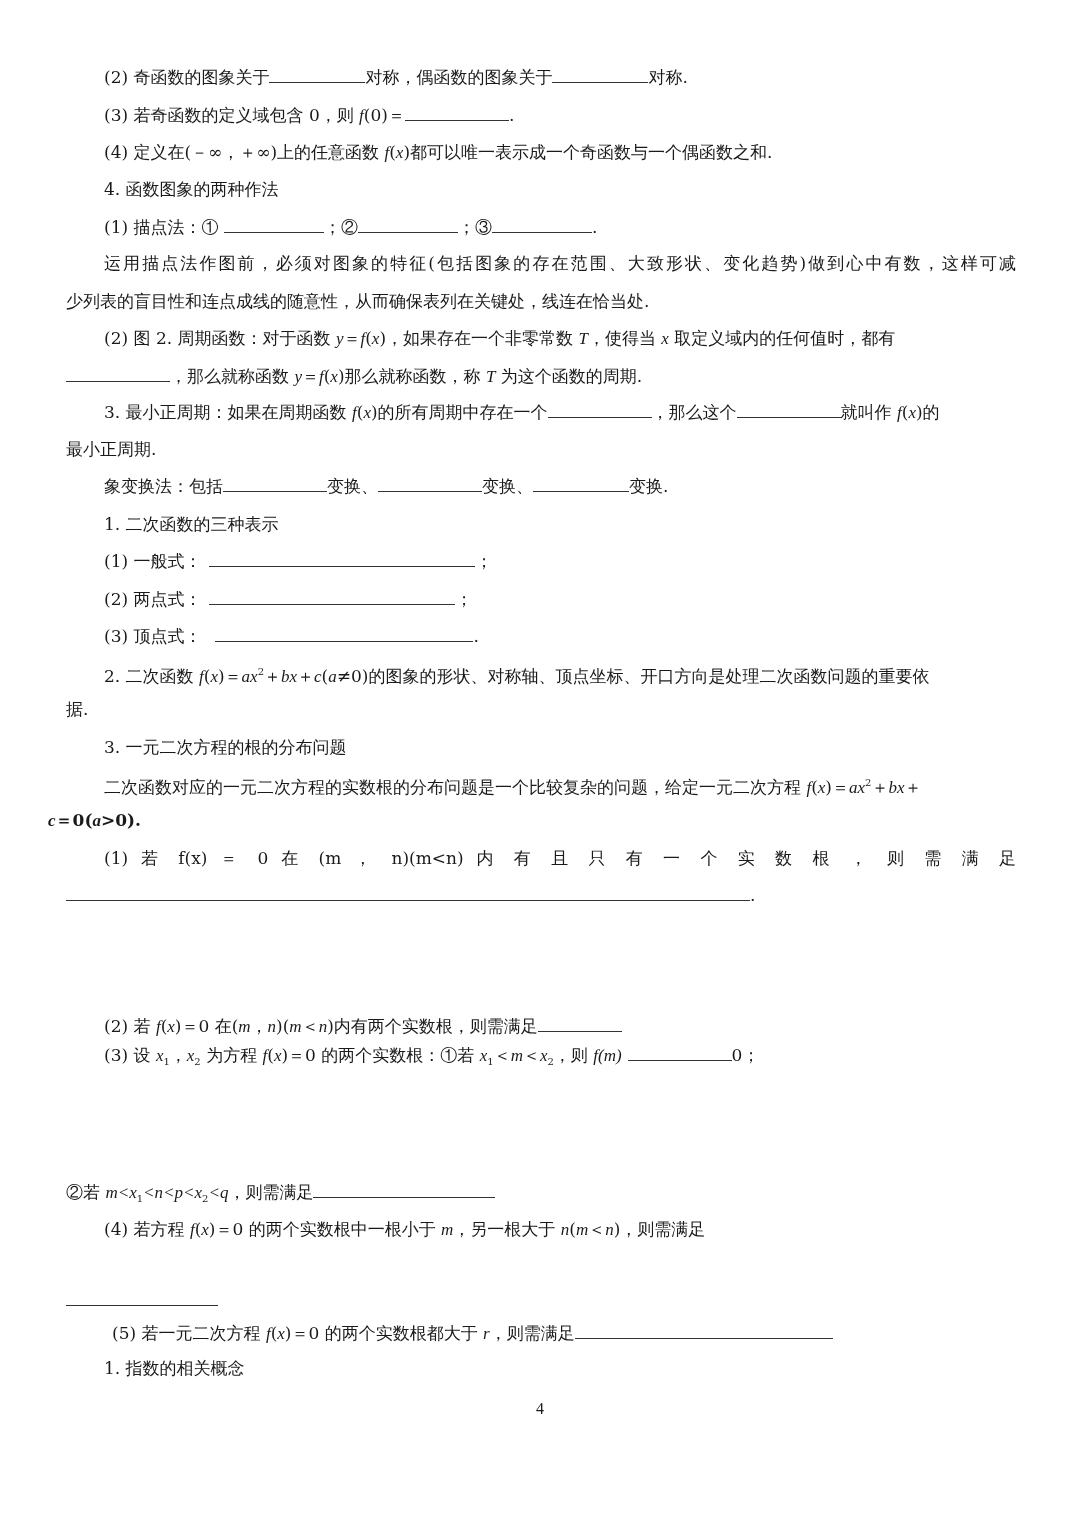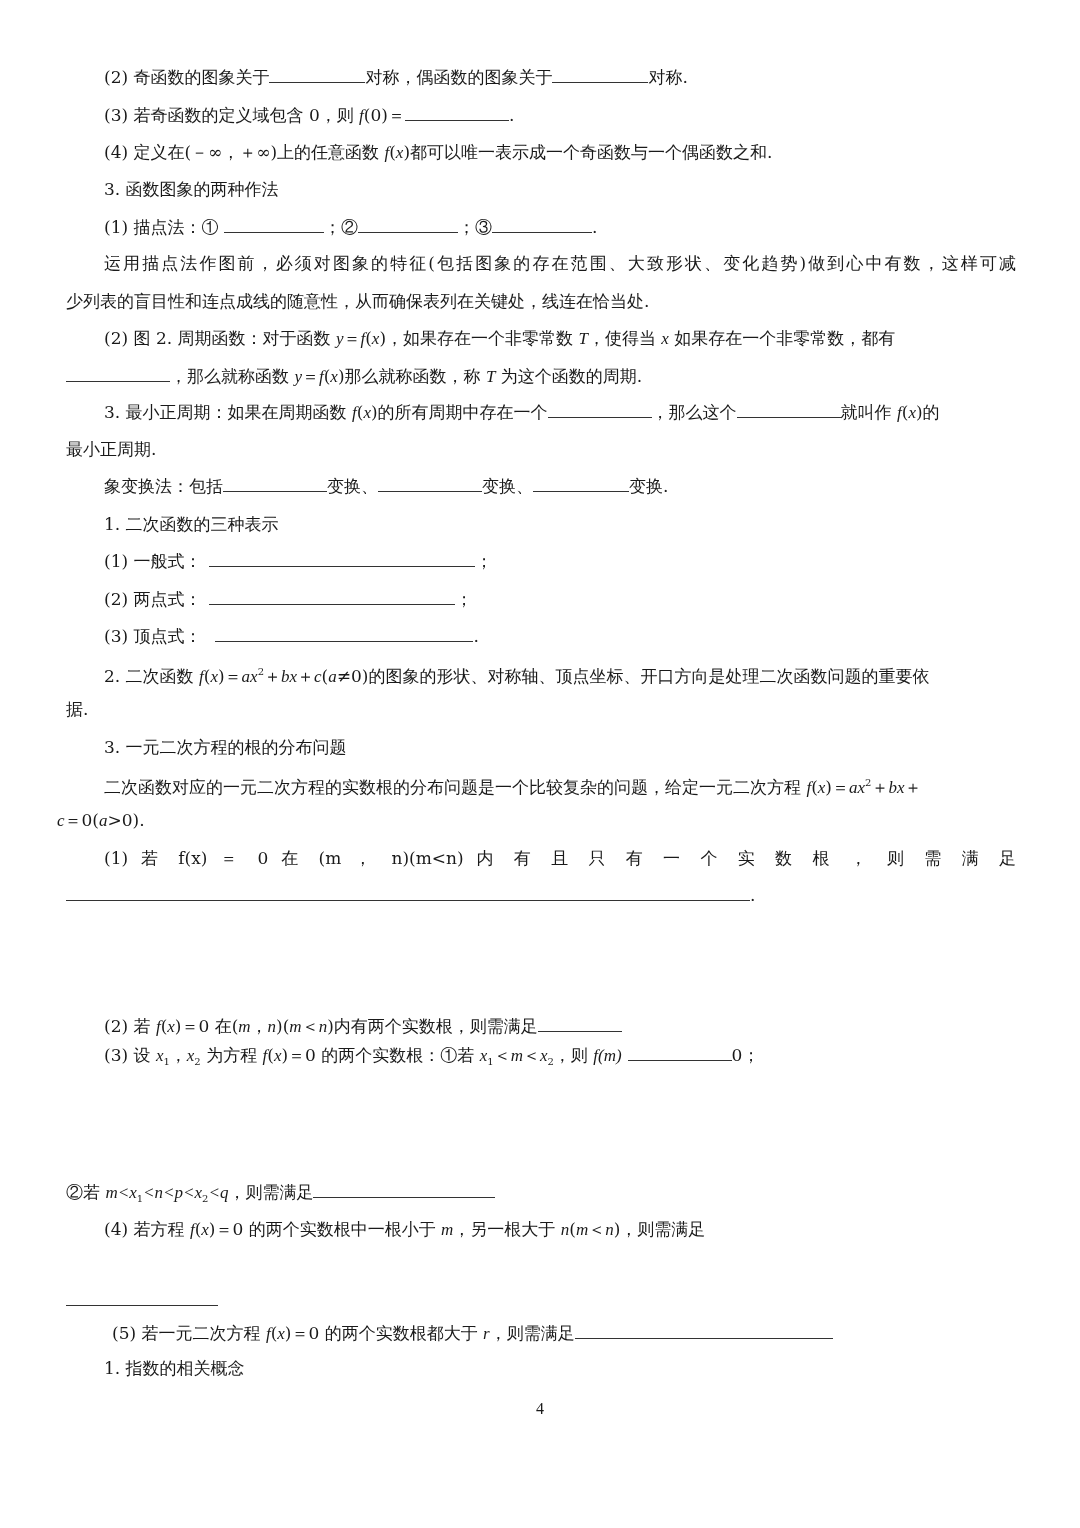--- a/index.html
+++ b/index.html
@@ -20,33 +20,33 @@
 </div>
 
 <div class="line" style="top:104px;left:104px;">
   <span>(3)  若奇函数的定义域包含 0，则 </span><span class="i">f</span><span>(0)＝</span><span class="blank" style="width:104px"></span><span>.</span>
 </div>
 
 <div class="line" style="top:141px;left:104px;">
   <span>(4)  定义在(－∞，＋∞)上的任意函数 </span><span class="i">f</span><span>(</span><span class="i">x</span><span>)</span><span>都可以唯一表示成一个奇函数与一个偶函数之和.</span>
 </div>
 
-<div class="line" style="top:178px;left:104px;">3.  函数图象的两种作法</div>
+<div class="line" style="top:178px;left:104px;">4.  函数图象的两种作法</div>
 
 <div class="line" style="top:216px;left:104px;">
   <span>(1)  描点法：①  </span><span class="blank" style="width:100px"></span><span>；②</span><span class="blank" style="width:100px"></span><span>；③</span><span class="blank" style="width:100px"></span><span>.</span>
 </div>
 
 <div class="line" style="top:252px;left:104px;width:912px;">
     <span class="justify" style="display:block;">运用描点法作图前，必须对图象的特征(包括图象的存在范围、大致形状、变化趋势)做到心中有数，这样可减</span>
   </div>
 <div class="line" style="top:290px;left:66px;">少列表的盲目性和连点成线的随意性，从而确保表列在关键处，线连在恰当处.</div>
 
 <div class="line" style="top:327px;left:104px;">
-  <span>(2)  图 2. 周期函数：对于函数 </span><span class="i">y</span><span>＝</span><span class="i">f</span><span>(</span><span class="i">x</span><span>)</span><span>，如果存在一个非零常数 </span><span class="i">T</span><span>，使得当 </span><span class="i">x</span><span> 如果存在一个非零常数，都有</span>
+  <span>(2)  图 2. 周期函数：对于函数 </span><span class="i">y</span><span>＝</span><span class="i">f</span><span>(</span><span class="i">x</span><span>)</span><span>，如果存在一个非零常数 </span><span class="i">T</span><span>，使得当 </span><span class="i">x</span><span> 取定义域内的任何值时，都有</span>
 </div>
 
 <div class="line" style="top:365px;left:66px;">
   <span class="blank" style="width:104px"></span><span>，那么就称函数 </span><span class="i">y</span><span>＝</span><span class="i">f</span><span>(</span><span class="i">x</span><span>)</span><span>那么就称函数，称 </span><span class="i">T</span><span> 为这个函数的周期.</span>
 </div>
 
 <div class="line" style="top:401px;left:104px;">
   <span>3.  最小正周期：如果在周期函数 </span><span class="i">f</span><span>(</span><span class="i">x</span><span>)</span><span>的所有周期中存在一个</span><span class="blank" style="width:104px"></span><span>，那么这个</span><span class="blank" style="width:104px"></span><span>就叫作 </span><span class="i">f</span><span>(</span><span class="i">x</span><span>)</span><span>的</span>
 </div>
 <div class="line" style="top:438px;left:66px;">最小正周期.</div>
@@ -70,21 +70,21 @@
 <div class="line" style="top:661px;left:104px;">
   <span>2.  二次函数 </span><span class="i">f</span><span>(</span><span class="i">x</span><span>)</span><span>＝</span><span class="i">ax</span><sup style="font-size:10px">2</sup><span>＋</span><span class="i">bx</span><span>＋</span><span class="i">c</span><span>(</span><span class="i">a</span><span>≠0)的图象的形状、对称轴、顶点坐标、开口方向是处理二次函数问题的重要依</span>
 </div>
 <div class="line" style="top:698px;left:66px;">据.</div>
 
 <div class="line" style="top:736px;left:104px;">3.  一元二次方程的根的分布问题</div>
 
 <div class="line" style="top:772px;left:104px;">
   <span>二次函数对应的一元二次方程的实数根的分布问题是一个比较复杂的问题，给定一元二次方程 </span><span class="i">f</span><span>(</span><span class="i">x</span><span>)</span><span>＝</span><span class="i">ax</span><sup style="font-size:10px">2</sup><span>＋</span><span class="i">bx</span><span>＋</span>
 </div>
-<div class="line" style="top:809px;left:57px;">
+<div class="line" style="top:809px;left:48px;font-weight:bold;">
   <span class="i">c</span><span>＝0(</span><span class="i">a</span><span>&gt;0).</span>
 </div>
 
 <div class="line" style="top:847px;left:104px;width:912px;">
   <span class="justify" style="display:block;">(1)  若  f(x)  ＝  0  在  (m  ，  n)(m&lt;n)  内  有  且  只  有  一  个  实  数  根  ，  则  需  满  足</span>
 </div>
 <div class="line" style="top:884px;left:66px;">
   <span class="blank" style="width:684px"></span><span>.</span>
 </div>
 

